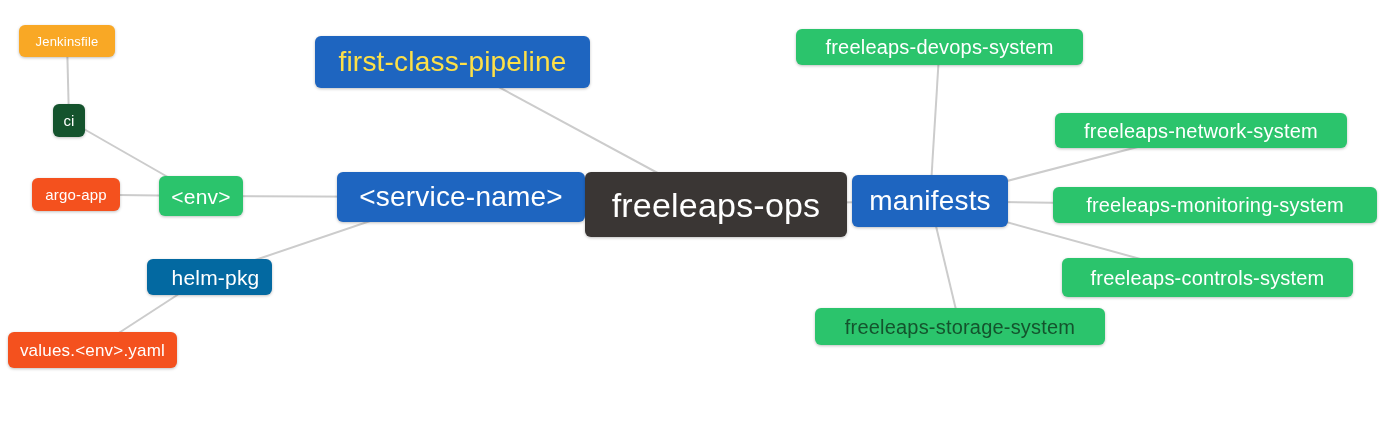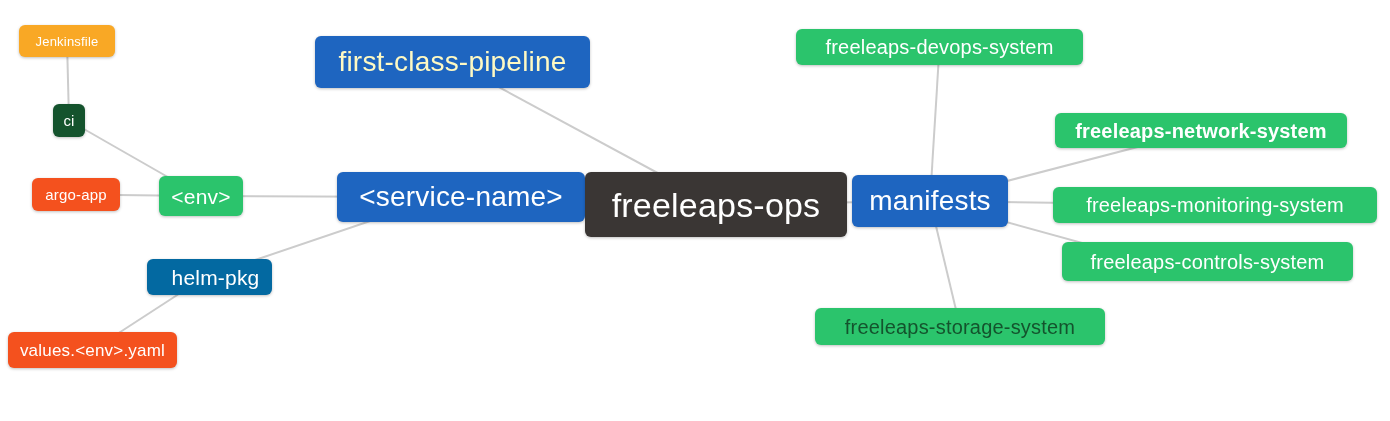--- a/index.html
+++ b/index.html
@@ -66,23 +66,23 @@
       <line x1="930" y1="201" x2="1207.5" y2="277.5" stroke="#cccccc" stroke-width="2"></line>
       <line x1="930" y1="201" x2="960" y2="326.5" stroke="#cccccc" stroke-width="2"></line>
     </svg>
   <div id="node-layer">
       <div class="node" style="left: 19px; top: 25px; width: 96px; height: 32px; font-size: 13px; background: rgb(249, 168, 37); color: rgb(255, 255, 255);">Jenkinsfile</div>
       <div class="node" style="left: 53px; top: 104px; width: 32px; height: 33px; font-size: 15px; background: #14532d; color: rgb(255, 255, 255);">ci</div>
       <div class="node" style="left: 32px; top: 178px; width: 88px; height: 33px; font-size: 15px; background: rgb(244, 81, 30); color: rgb(255, 255, 255);">argo-app</div>
       <div class="node" style="left: 159px; top: 176px; width: 84px; height: 40px; font-size: 21px; background: rgb(43, 196, 108); color: rgb(255, 255, 255);">&lt;env&gt;</div>
       <div class="node" style="left: 147px; top: 259px; width: 125px; height: 36px; font-size: 21px; background: #0369a1; color: rgb(255, 255, 255); padding-left: 12px;">helm-pkg</div>
       <div class="node" style="left: 8px; top: 332px; width: 169px; height: 36px; font-size: 17px; background: rgb(244, 81, 30); color: rgb(255, 255, 255);">values.&lt;env&gt;.yaml</div>
-      <div class="node" style="left: 315px; top: 36px; width: 275px; height: 52px; font-size: 28px; background: rgb(30, 101, 192); color: #fef9c3;">first-class-pipeline</div>
+      <div class="node" style="left: 315px; top: 36px; width: 275px; height: 52px; font-size: 28px; background: rgb(30, 101, 192); color: #fde047;">first-class-pipeline</div>
       <div class="node" style="left: 317px; top: 172px; width: 248px; height: 50px; font-size: 28px; background: rgb(30, 101, 192); color: rgb(255, 255, 255); margin-left: 20px;">&lt;service-name&gt;</div>
       <div class="node" style="left: 585px; top: 172px; width: 262px; height: 65px; font-size: 34px; background: rgb(58, 54, 52); color: rgb(255, 255, 255);">freeleaps-ops</div>
       <div class="node" style="left: 852px; top: 175px; width: 156px; height: 52px; font-size: 28px; background: rgb(30, 101, 192); color: rgb(255, 255, 255);">manifests</div>
       <div class="node" style="left: 796px; top: 29px; width: 287px; height: 36px; font-size: 20px; background: rgb(43, 196, 108); color: rgb(255, 255, 255);">freeleaps-devops-system</div>
-      <div class="node" style="left: 1055px; top: 113px; width: 292px; height: 35px; font-size: 20px; background: rgb(43, 196, 108); color: rgb(255, 255, 255); font-weight: bold;">freeleaps-network-system</div>
+      <div class="node" style="left: 1055px; top: 113px; width: 292px; height: 35px; font-size: 20px; background: rgb(43, 196, 108); color: rgb(255, 255, 255);">freeleaps-network-system</div>
       <div class="node" style="left: 1053px; top: 187px; width: 324px; height: 36px; font-size: 20px; background: rgb(43, 196, 108); color: rgb(255, 255, 255);">freeleaps-monitoring-system</div>
-      <div class="node" style="left: 1062px; top: 242px; width: 291px; height: 39px; font-size: 20px; background: rgb(43, 196, 108); color: rgb(255, 255, 255);">freeleaps-controls-system</div>
+      <div class="node" style="left: 1062px; top: 258px; width: 291px; height: 39px; font-size: 20px; background: rgb(43, 196, 108); color: rgb(255, 255, 255);">freeleaps-controls-system</div>
       <div class="node" style="left: 815px; top: 308px; width: 290px; height: 37px; font-size: 20px; background: rgb(43, 196, 108); color: #14532d;">freeleaps-storage-system</div>
     </div>
 </div>
 
 </body></html>

